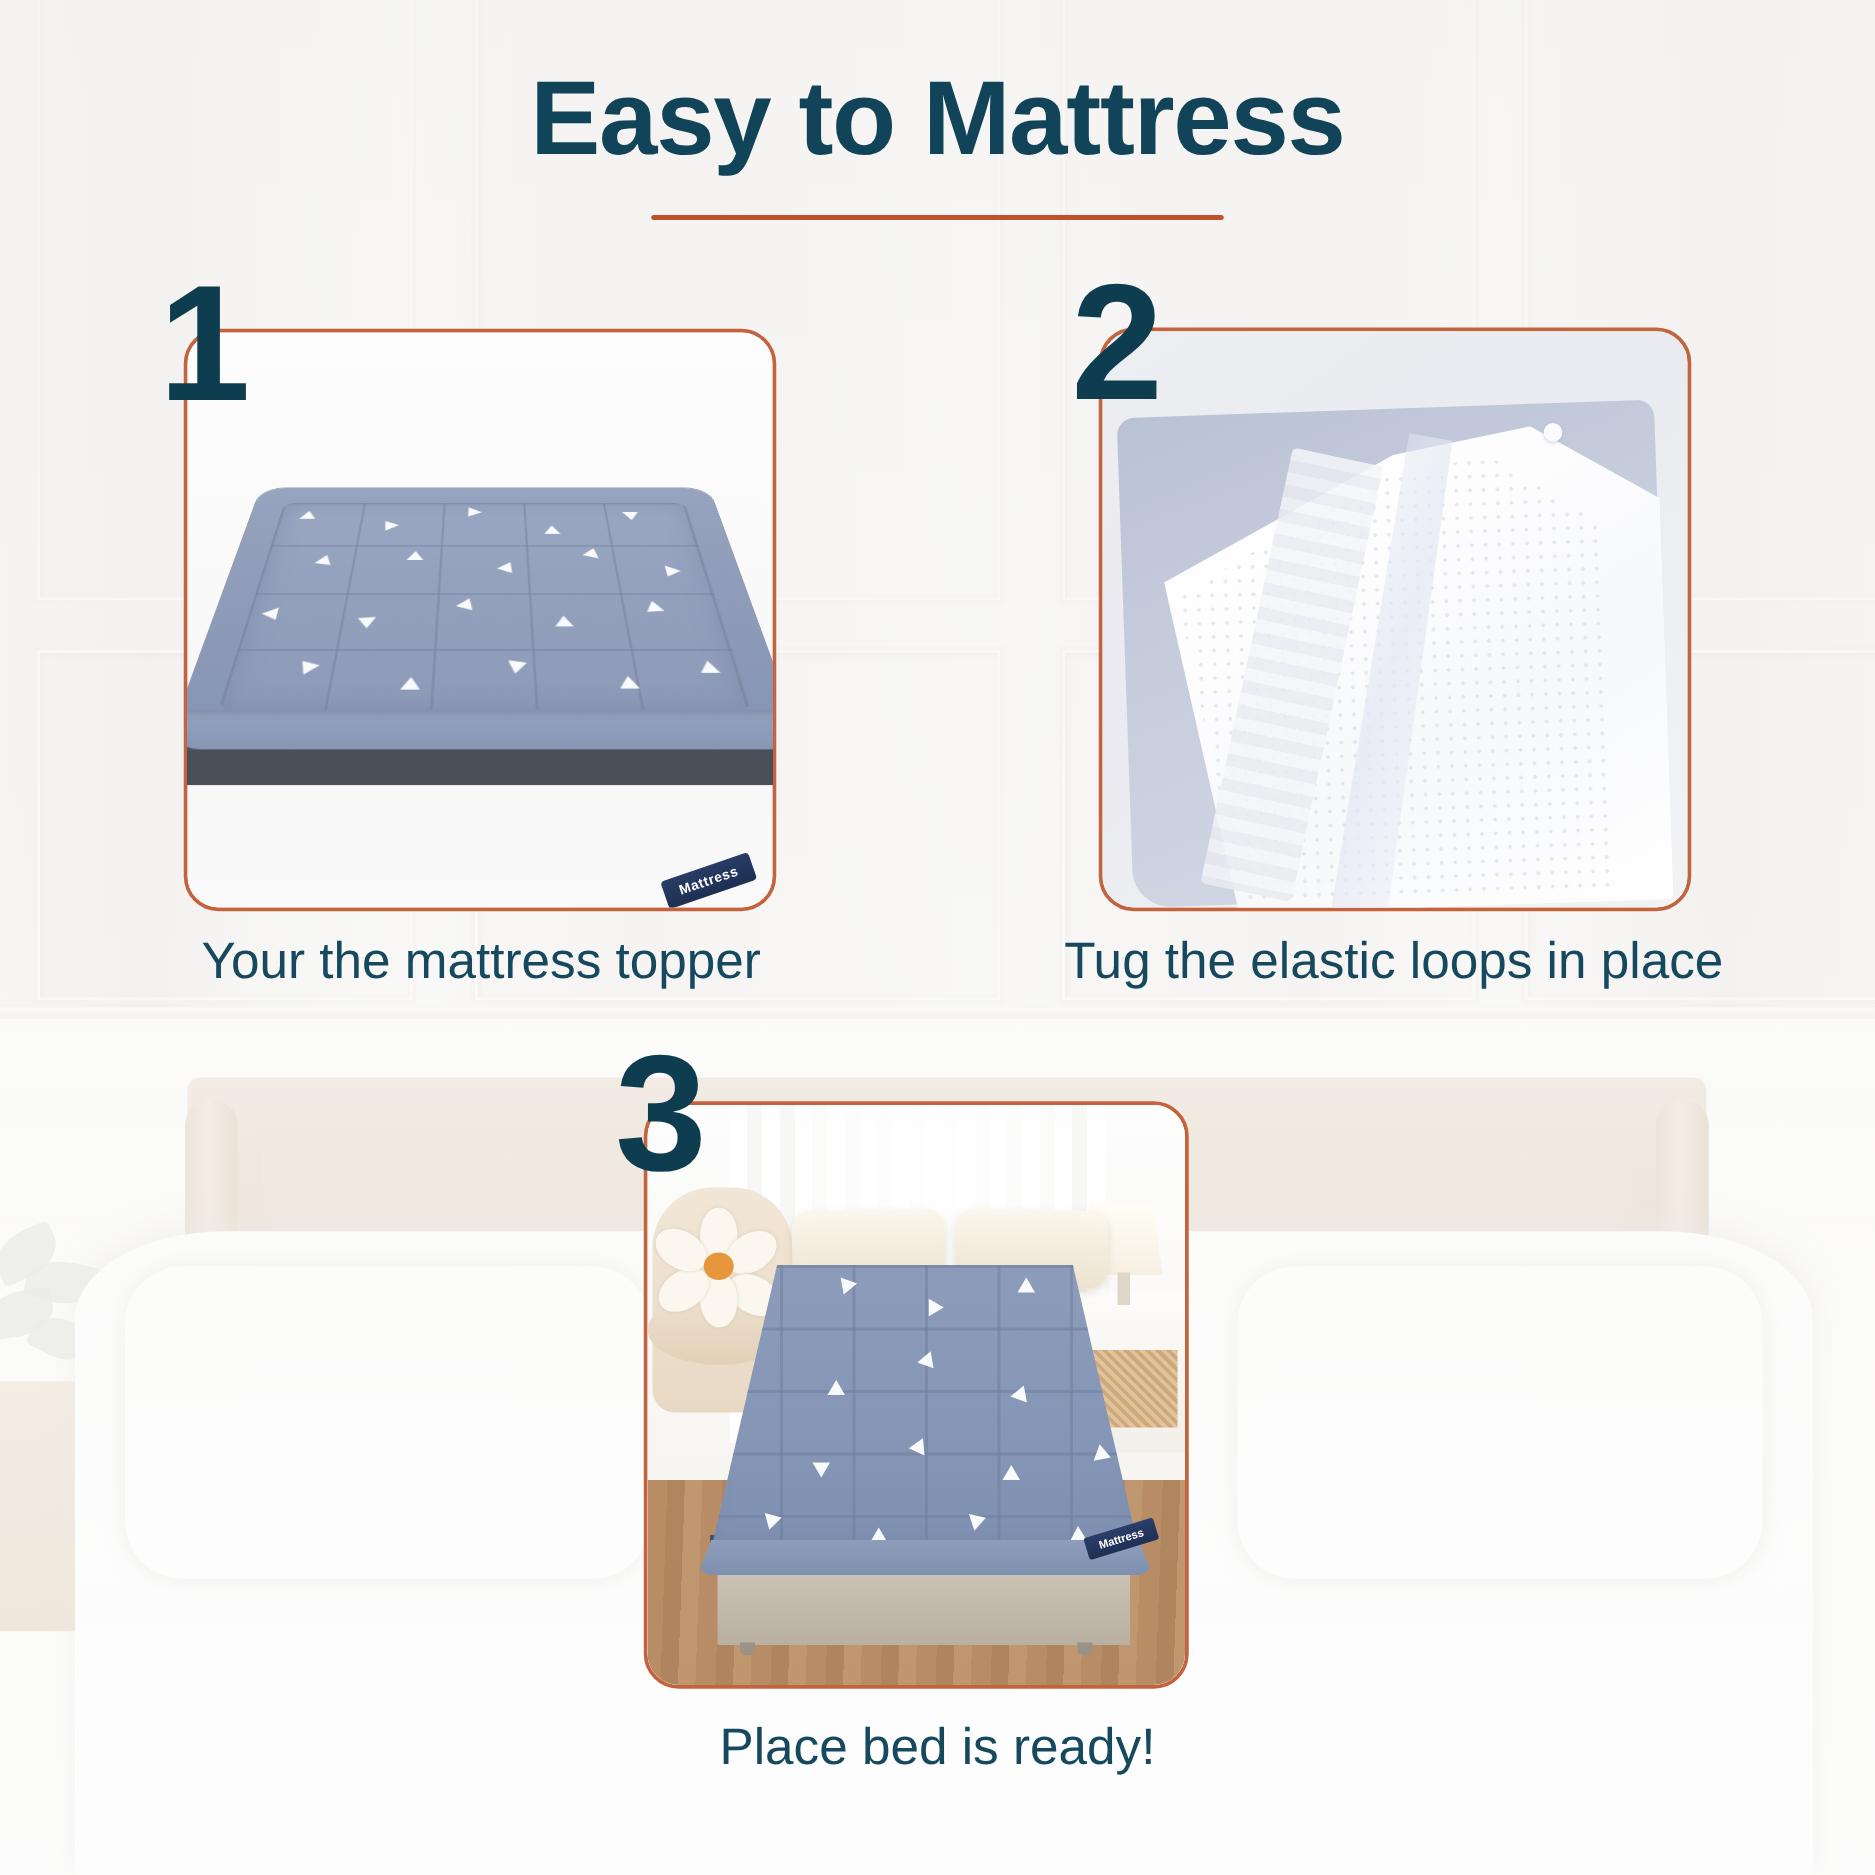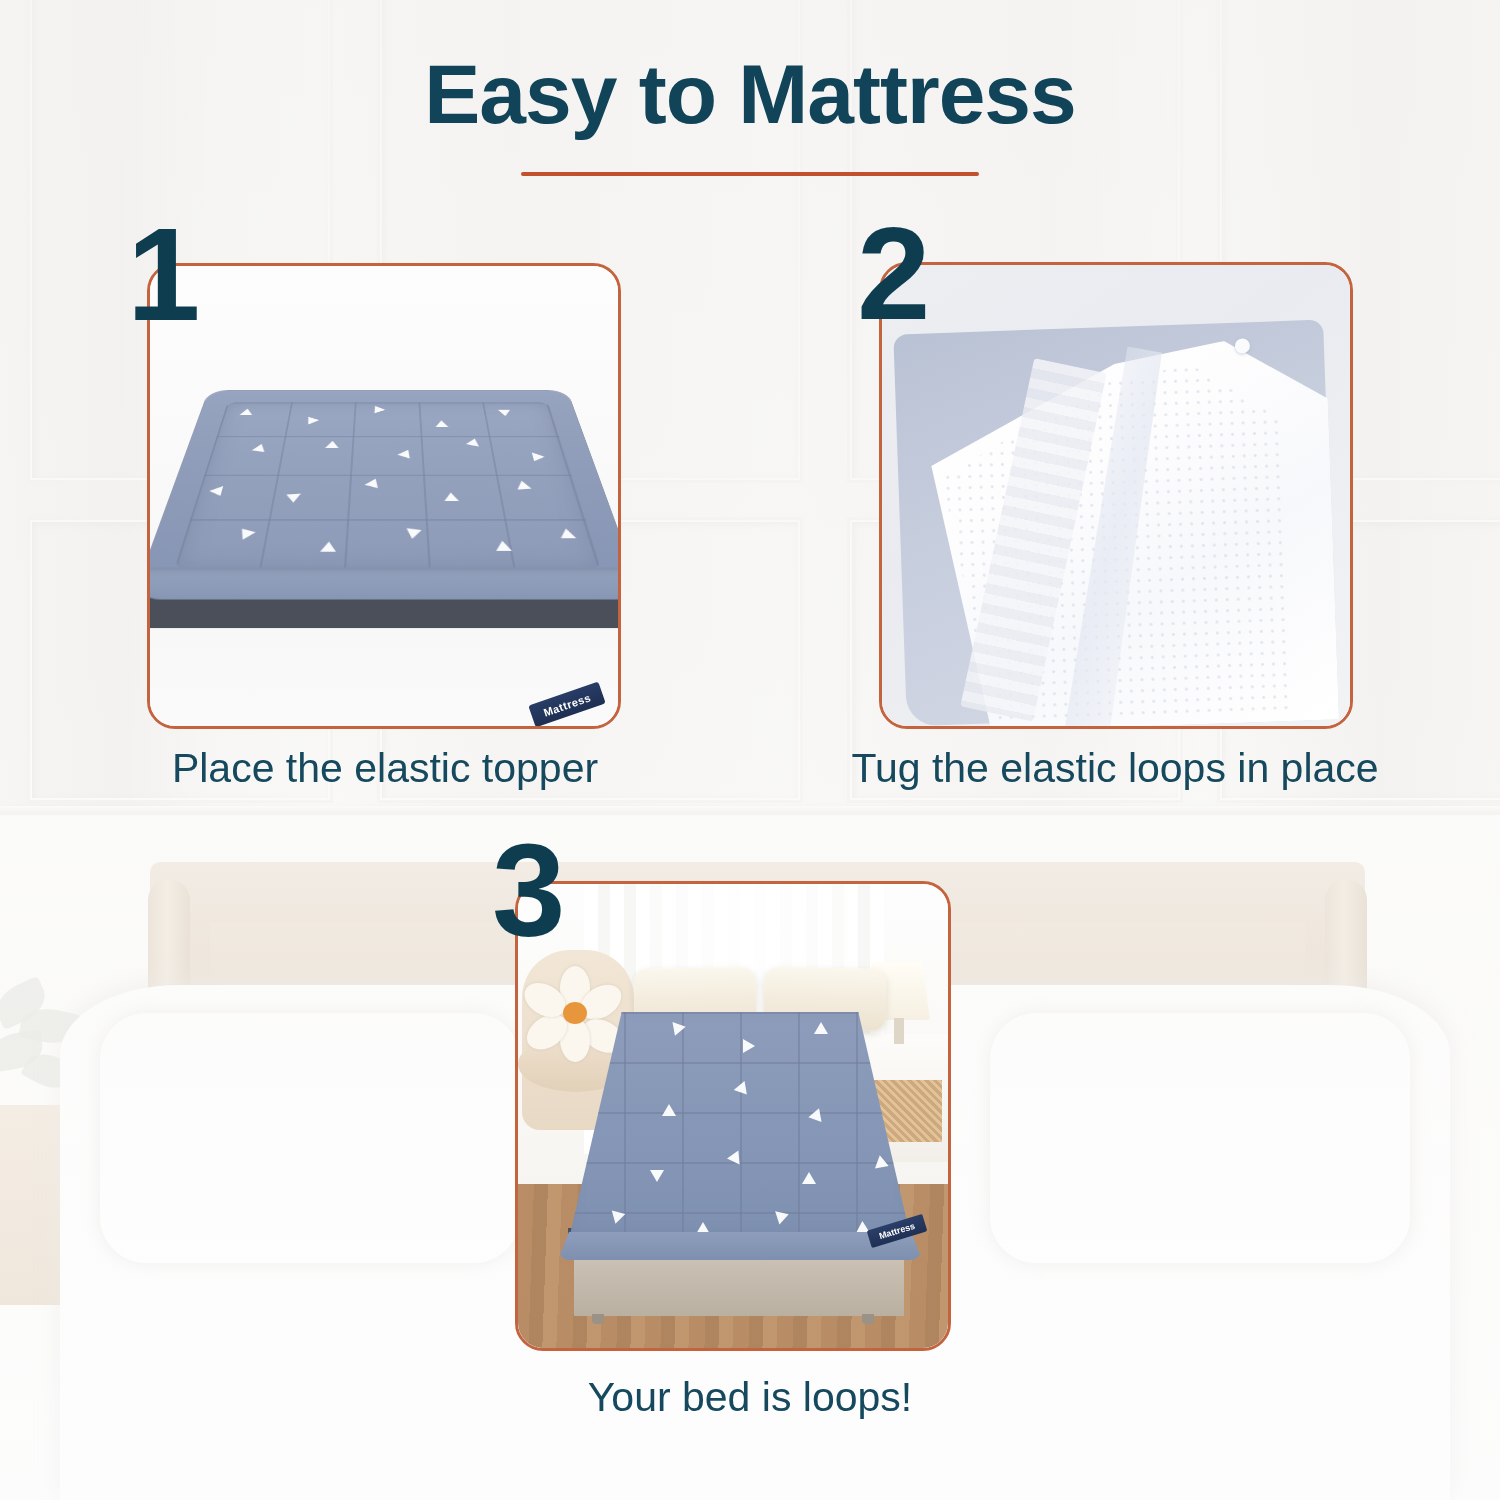--- a/index.html
+++ b/index.html
@@ -371,21 +371,21 @@
         <span class="tri" style="left:202px; top:196px; transform:rotate(70deg);"></span>
         <span class="tri" style="left:278px; top:216px; transform:rotate(240deg);"></span>
         <span class="tri" style="left:340px; top:198px;"></span>
       </div>
       <div class="topper-welt"></div>
     </div>
   </div>
   <div class="tag">Mattress</div>
 </div>
 <div class="step-num num-1">1</div>
-<div class="caption cap-1">Place the elastic topper</div>
+<div class="caption cap-1">Your the mattress topper</div>
 
 <div class="card card-2">
   <div class="c2-bg"></div>
   <div class="mattress-corner">
     <div class="sheet-white"></div>
     <div class="dots-tex"></div>
     <div class="elastic-band"></div>
     <div class="sheet-fold"></div>
     <div class="corner-button"></div>
   </div>
@@ -443,13 +443,13 @@
     <span class="tri" style="left:310px; top:146px; transform:rotate(110deg);"></span>
     <span class="tri" style="left:44px;  top:200px; transform:rotate(195deg);"></span>
     <span class="tri" style="left:130px; top:210px;"></span>
     <span class="tri" style="left:210px; top:198px; transform:rotate(72deg);"></span>
     <span class="tri" style="left:288px; top:212px; transform:rotate(238deg);"></span>
   </div>
   <div class="c3-welt"></div>
   <div class="c3-tag">Mattress</div>
 </div>
 <div class="step-num num-3">3</div>
-<div class="caption cap-3">Your bed is loops!</div>
+<div class="caption cap-3">Place bed is ready!</div>
 
 </body></html>

